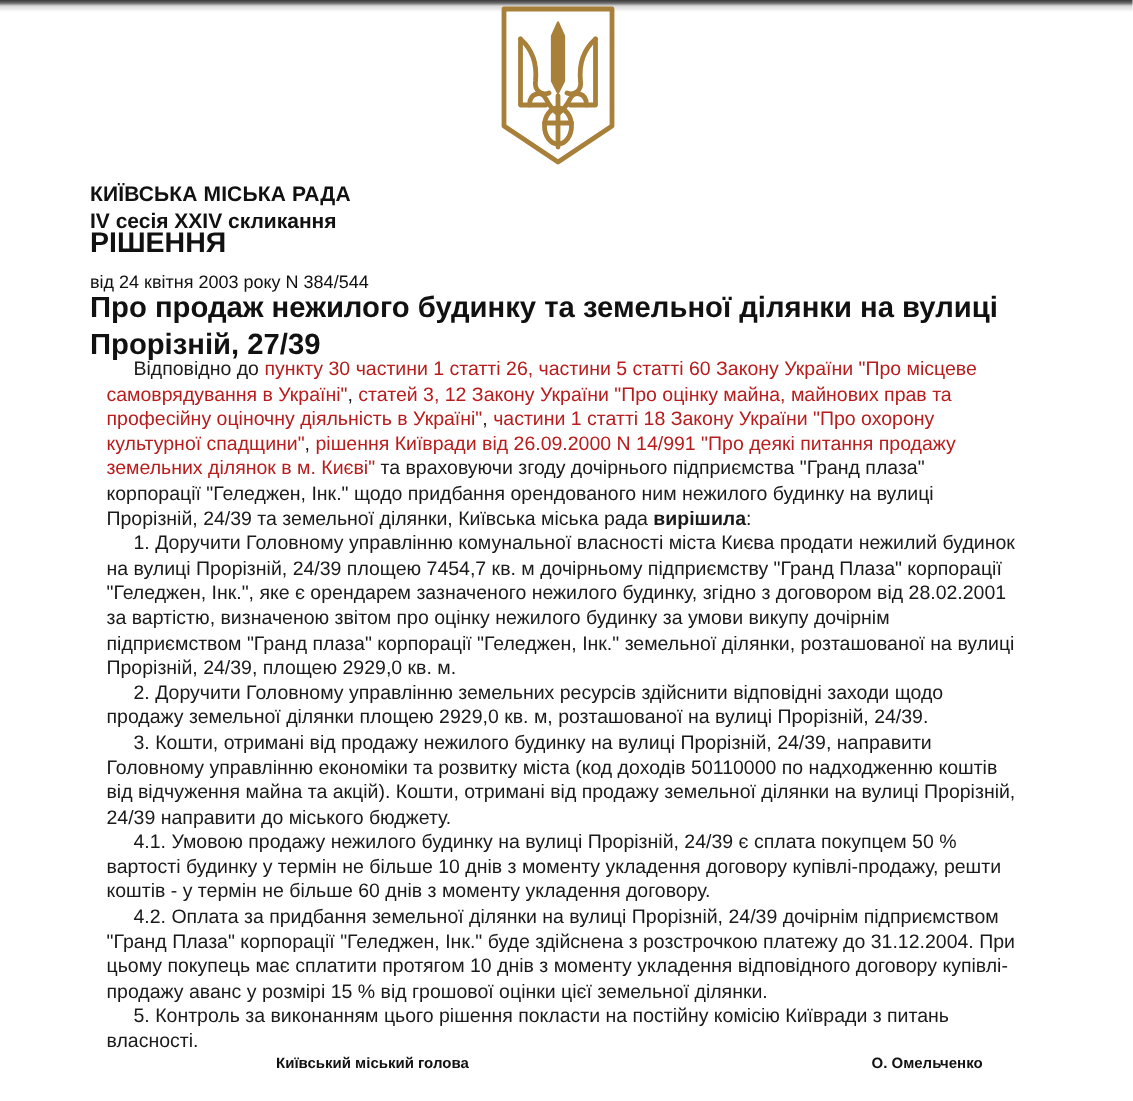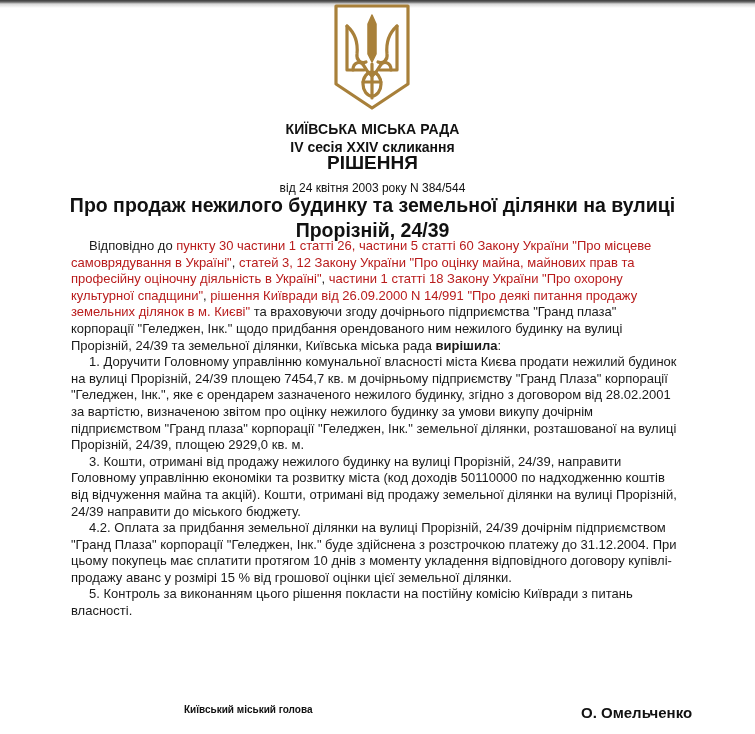--- a/index.html
+++ b/index.html
@@ -10,38 +10,38 @@
     color: #111;
     position: relative;
   }
   .topbar {
     position: absolute; left: 0; top: 0; width: 755px; height: 8px;
     background: linear-gradient(#3a3a3a 0px, #6a6a6a 2px, #d8d8d8 4px, #ffffff 8px);
   }
   .emblem {
     position: absolute; left: 333px; top: 2px; width: 78px; height: 110px;
   }
-  .center { text-align: center; position: absolute; left: 60px; width: 625px; }
+  .center { text-align: left; position: absolute; left: 60px; width: 625px; }
   .council { top: 121px; font-weight: bold; font-size: 14px; letter-spacing: 0.1px; }
   .session { top: 139px; font-weight: bold; font-size: 14px; }
   .decision { top: 152px; font-weight: bold; font-size: 19px; }
   .dateline { top: 181px; font-size: 12px; }
   .title { top: 193px; font-weight: bold; font-size: 19.5px; line-height: 25px; }
   .body {
     position: absolute; left: 71px; top: 238px; width: 610px;
     font-size: 13px; line-height: 16.6px; color: #1a1a1a;
   }
   .body p { margin: 0; text-indent: 18px; }
   .body a, .body .link { color: #b91c1c; text-decoration: none; }
   .body b { font-weight: bold; margin-top: 32px; }
   .sign-left {
     position: absolute; left: 184px; top: 704px; font-size: 10px; font-weight: bold;
   }
   .sign-right {
-    position: absolute; left: 581px; top: 704px; font-size: 15px; font-weight: bold;
+    position: absolute; left: 581px; top: 704px; font-size: 10px; font-weight: bold;
   }
 </style>
 </head>
 <body>
 
 <div class="topbar"></div>
 
 <svg class="emblem" viewBox="0 0 78 110">
   <g fill="none" stroke="#a8803a" stroke-width="3.2" stroke-linejoin="round" stroke-linecap="round">
     <path d="M3 4 H75 V82 L39 106 L3 82 Z"></path>
@@ -54,24 +54,26 @@
     <path d="M39 62 L39 96"></path>
     <ellipse cx="39" cy="82" rx="9" ry="12"></ellipse>
     <path d="M30 80 H48"></path>
   </g>
 </svg>
 
 <div class="center council">КИЇВСЬКА МІСЬКА РАДА</div>
 <div class="center session">IV сесія XXIV скликання</div>
 <div class="center decision">РІШЕННЯ</div>
 <div class="center dateline">від 24 квітня 2003 року N 384/544</div>
-<div class="center title">Про продаж нежилого будинку та земельної ділянки на вулиці Прорізній, 24/39</div>
+<div class="center title">Про продаж нежилого будинку та земельної ділянки на вулиці Прорізній, 27/39</div>
 
 <div class="body">
   <p><span>Відповідно до </span><a class="link">пункту 30 частини 1 статті 26, частини 5 статті 60 Закону України "Про місцеве самоврядування в Україні"</a><span>, </span><a class="link">статей 3, 12 Закону України "Про оцінку майна, майнових прав та професійну оціночну діяльність в Україні"</a><span>, </span><a class="link">частини 1 статті 18 Закону України "Про охорону культурної спадщини"</a><span>, </span><a class="link">рішення Київради від 26.09.2000 N 14/991 "Про деякі питання продажу земельних ділянок в м. Києві"</a><span> та враховуючи згоду дочірнього підприємства "Гранд плаза" корпорації "Геледжен, Інк." щодо придбання орендованого ним нежилого будинку на вулиці Прорізній, 24/39 та земельної ділянки, Київська міська рада </span><b>вирішила</b><span>:</span></p>
   <p>1. Доручити Головному управлінню комунальної власності міста Києва продати нежилий будинок на вулиці Прорізній, 24/39 площею 7454,7 кв. м дочірньому підприємству "Гранд Плаза" корпорації "Геледжен, Інк.", яке є орендарем зазначеного нежилого будинку, згідно з договором від 28.02.2001 за вартістю, визначеною звітом про оцінку нежилого будинку за умови викупу дочірнім підприємством "Гранд плаза" корпорації "Геледжен, Інк." земельної ділянки, розташованої на вулиці Прорізній, 24/39, площею 2929,0 кв. м.</p>
+  <p>2. Доручити Головному управлінню земельних ресурсів здійснити відповідні заходи щодо продажу земельної ділянки площею 2929,0 кв. м, розташованої на вулиці Прорізній, 24/39.</p>
   <p>3. Кошти, отримані від продажу нежилого будинку на вулиці Прорізній, 24/39, направити Головному управлінню економіки та розвитку міста (код доходів 50110000 по надходженню коштів від відчуження майна та акцій). Кошти, отримані від продажу земельної ділянки на вулиці Прорізній, 24/39 направити до міського бюджету.</p>
+  <p>4.1. Умовою продажу нежилого будинку на вулиці Прорізній, 24/39 є сплата покупцем 50 % вартості будинку у термін не більше 10 днів з моменту укладення договору купівлі-продажу, решти коштів - у термін не більше 60 днів з моменту укладення договору.</p>
   <p>4.2. Оплата за придбання земельної ділянки на вулиці Прорізній, 24/39 дочірнім підприємством "Гранд Плаза" корпорації "Геледжен, Інк." буде здійснена з розстрочкою платежу до 31.12.2004. При цьому покупець має сплатити протягом 10 днів з моменту укладення відповідного договору купівлі-продажу аванс у розмірі 15 % від грошової оцінки цієї земельної ділянки.</p>
   <p>5. Контроль за виконанням цього рішення покласти на постійну комісію Київради з питань власності.</p>
 </div>
 
 <div class="sign-left">Київський міський голова</div>
 <div class="sign-right">О. Омельченко</div>
 
 </body></html>

